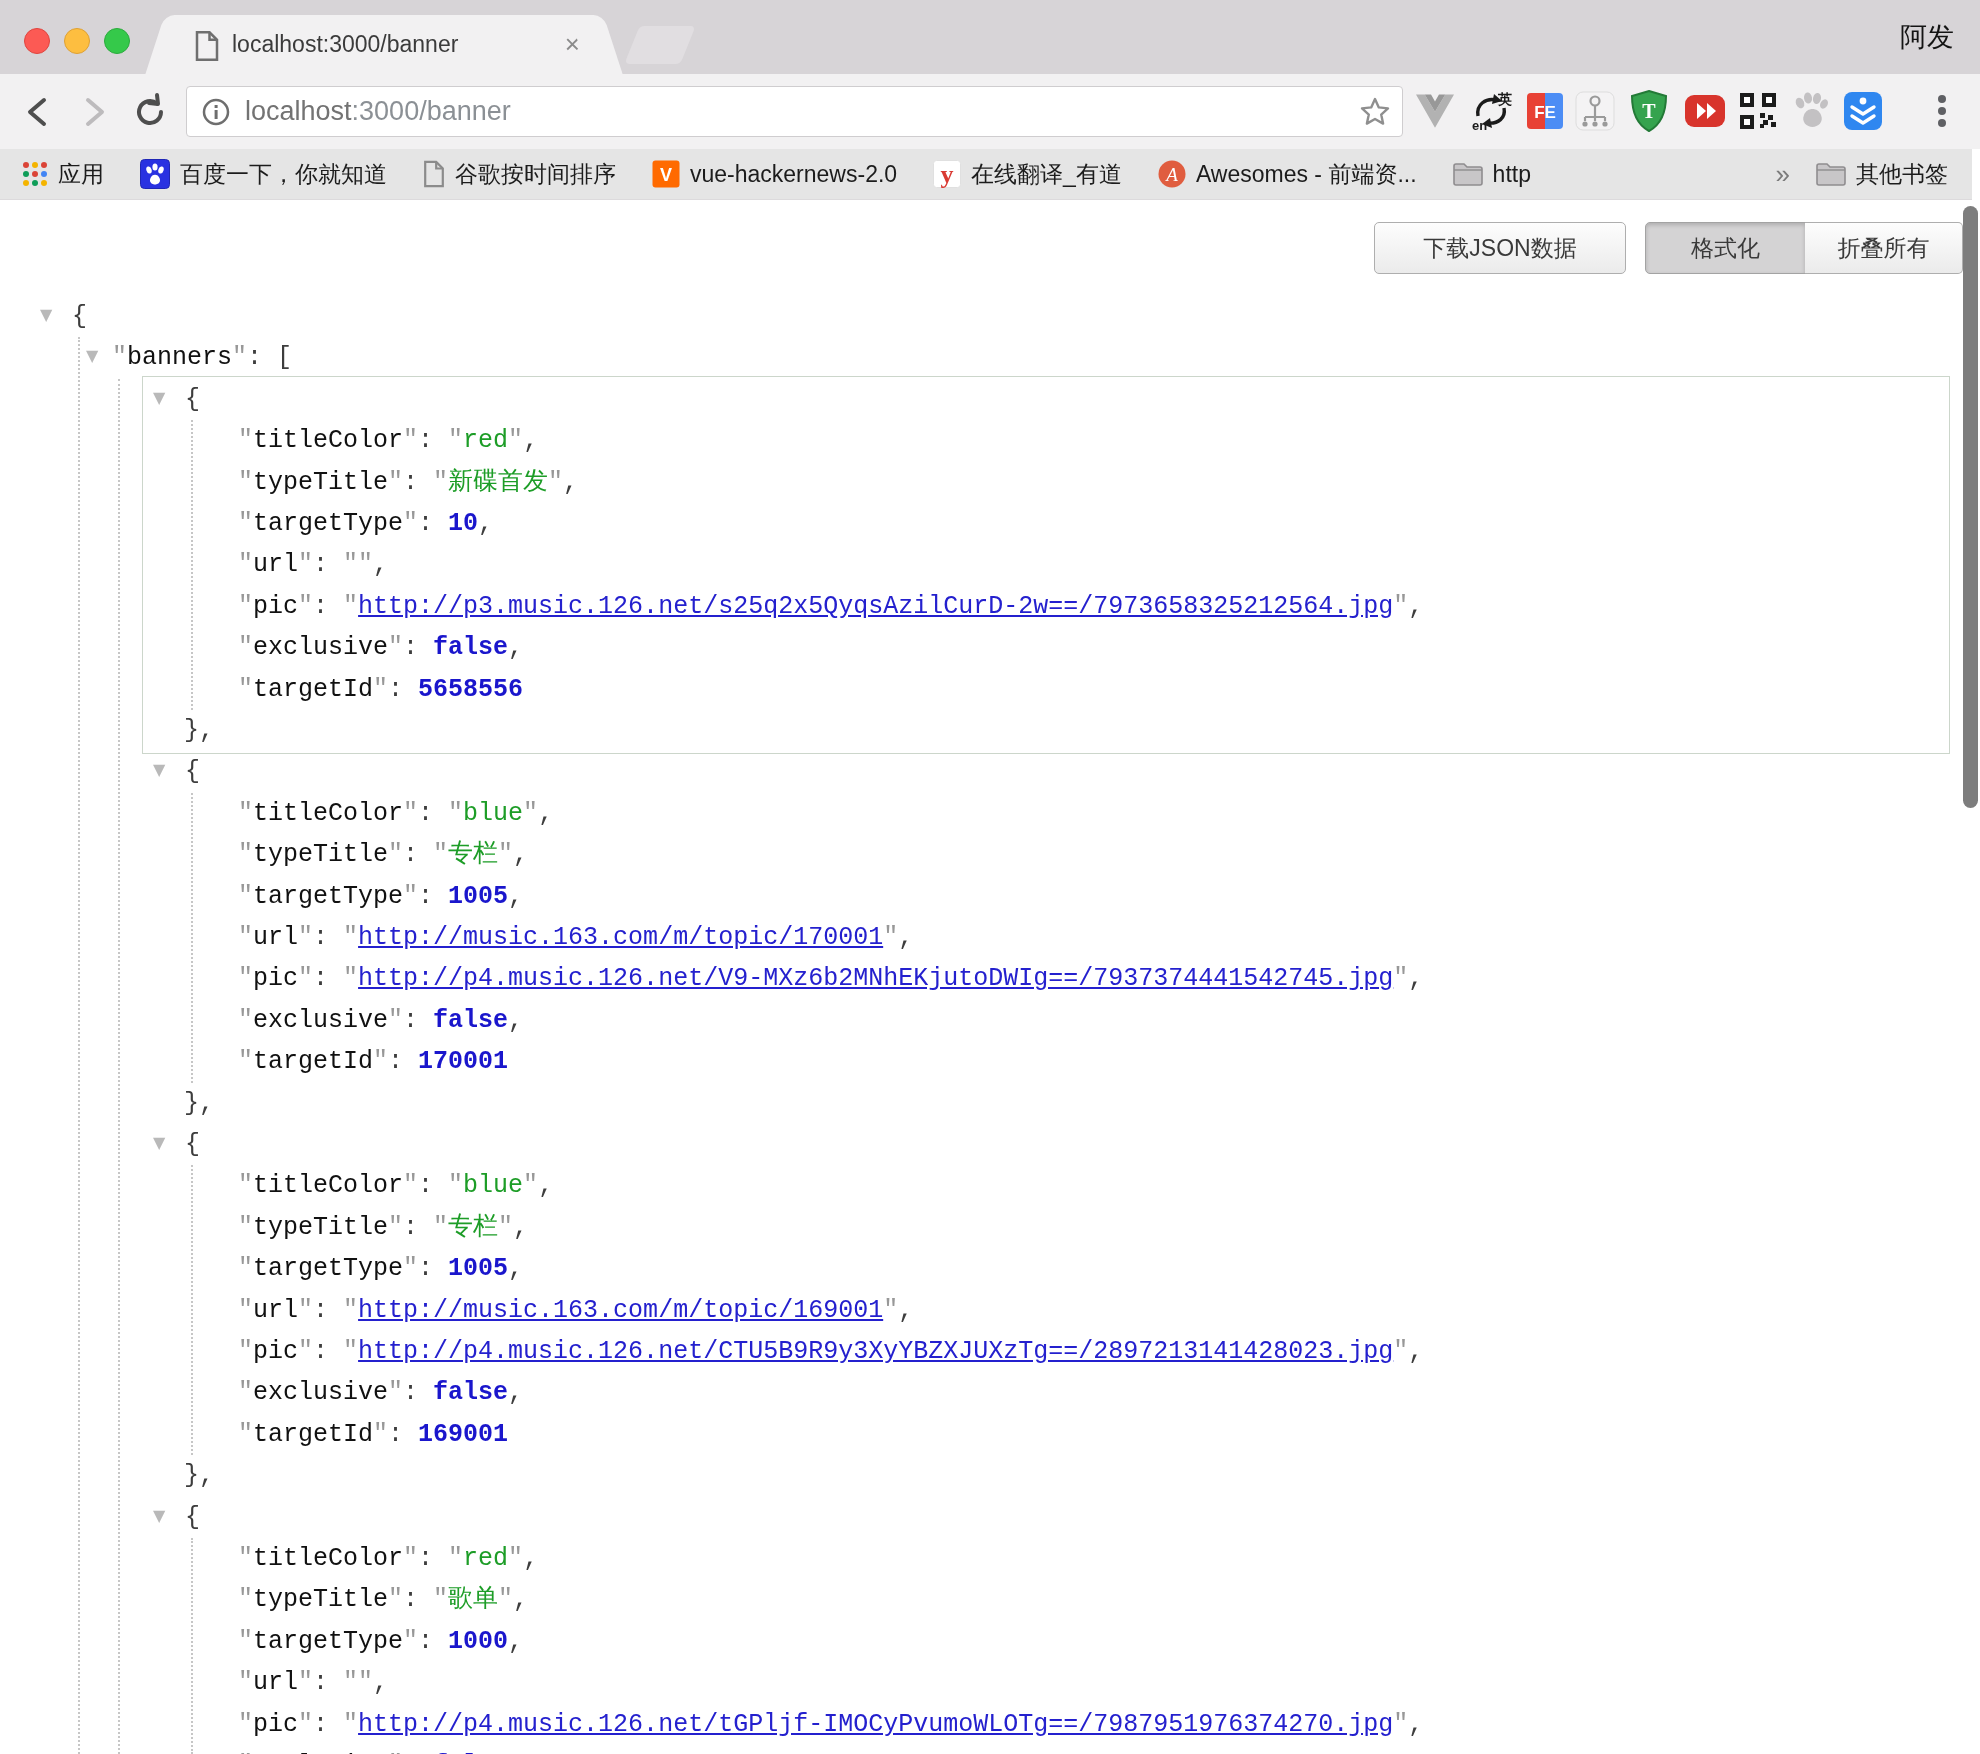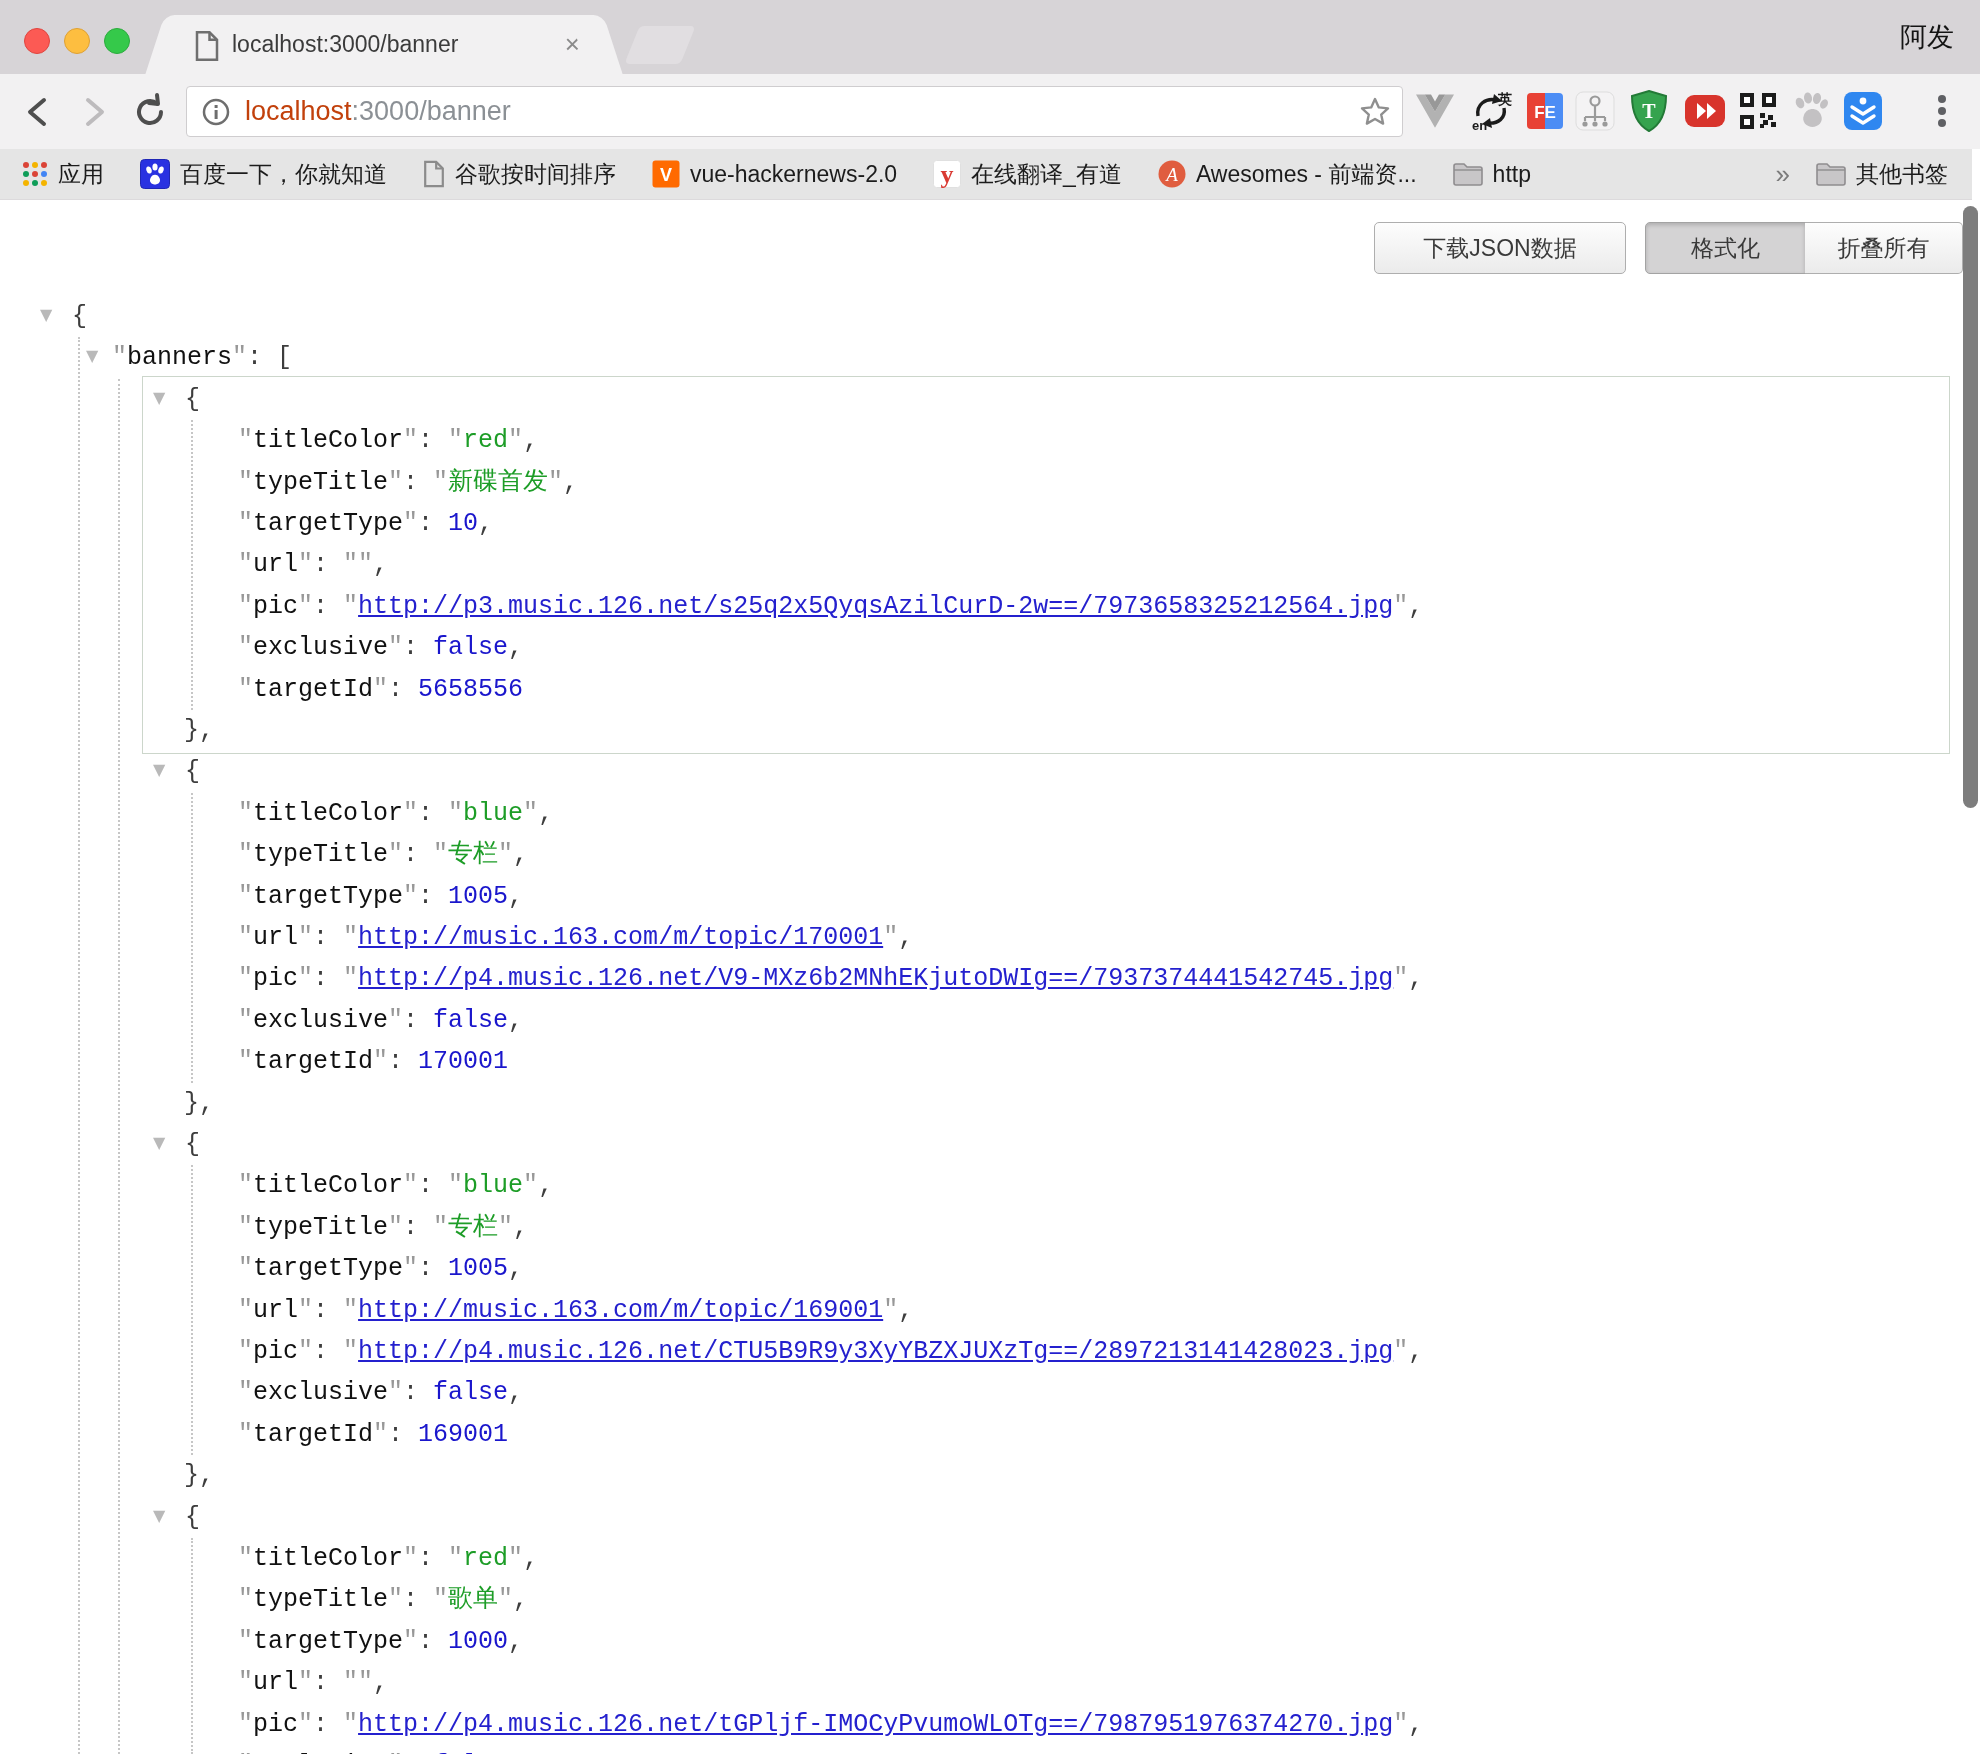--- a/index.html
+++ b/index.html
@@ -25,21 +25,21 @@
   .doc-icon{position:absolute;left:24px;top:16px;}
   .newtab{position:absolute;left:632px;top:26px;width:56px;height:38px;background:#e1dee1;
           transform:skewX(-22deg);border-radius:5px;z-index:1;}
   .profile-name{position:absolute;right:26px;top:0;line-height:74px;font-size:27px;color:#141414;cursor:pointer;}
   
   .toolbar{position:absolute;top:74px;left:0;right:0;height:75px;background:#f2f1f2;}
   .navbtn{position:absolute;top:18px;width:40px;height:40px;}
   .urlbar{position:absolute;left:186px;top:12px;width:1217px;height:51px;background:#ffffff;
           border:1px solid #cfcdcf;border-radius:4px;box-sizing:border-box;}
   .url-text{position:absolute;left:58px;top:0;line-height:49px;font-size:27px;white-space:nowrap;}
-  .url-host{color:#c2410c;}
+  .url-host{color:#737373;}
   .url-rest{color:#8b9095;}
   .info-badge{position:absolute;left:14px;top:10px;}
   .star{position:absolute;right:10px;top:8px;}
   .ext{position:absolute;top:14px;width:46px;height:46px;display:flex;align-items:center;justify-content:center;cursor:pointer;}
   
   .bookmarks{position:absolute;top:149px;left:0;right:8px;height:51px;background:#e5e5e5;
              border-bottom:1px solid #dcdadc;box-sizing:border-box;}
   .bm-row{position:absolute;left:22px;top:0;height:50px;display:flex;align-items:center;gap:36px;}
   .bm-item{display:flex;align-items:center;gap:10px;cursor:pointer;white-space:nowrap;}
   .bm-label{font-size:23px;color:#1c1c1c;}
@@ -57,21 +57,21 @@
   
   #json-viewer{position:absolute;top:0;left:0;right:0;bottom:0;overflow:hidden;}
   .jrow{position:absolute;height:41.4px;line-height:41.4px;white-space:pre;
         font-family:"Liberation Mono","DejaVu Sans Mono",monospace;font-size:25px;}
   .tri{position:absolute;top:-2px;font-size:16px;color:var(--triangle);cursor:pointer;
        font-family:"DejaVu Sans",sans-serif;}
   .quote{color:var(--json_quote);}
   .key{color:var(--json_key);}
   .punct{color:var(--json_punct);}
   .str{color:var(--json_string);}
-  .num{color:var(--json_number);font-weight:normal;}
+  .num{color:var(--json_number);font-weight:bold;}
   .link{color:var(--json_link);text-decoration:underline;cursor:pointer;}
   .guide{position:absolute;width:0;border-left:2px dotted var(--guide);}
   .hlbox{position:absolute;border:1px solid var(--highlight_border);pointer-events:none;}
   
   .scroll-thumb{position:absolute;right:2px;top:206px;width:15px;height:602px;border-radius:8px;
         background:#7d7d7d;cursor:grab;}
 </style>
 </head>
 <body>
 

